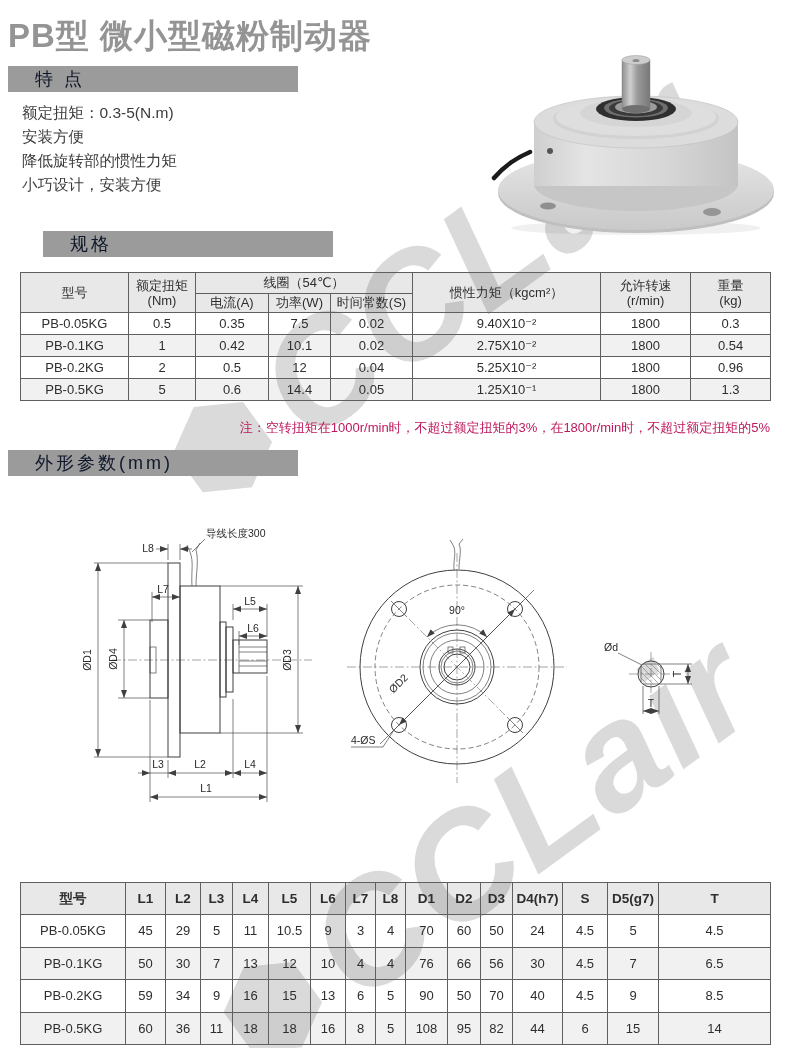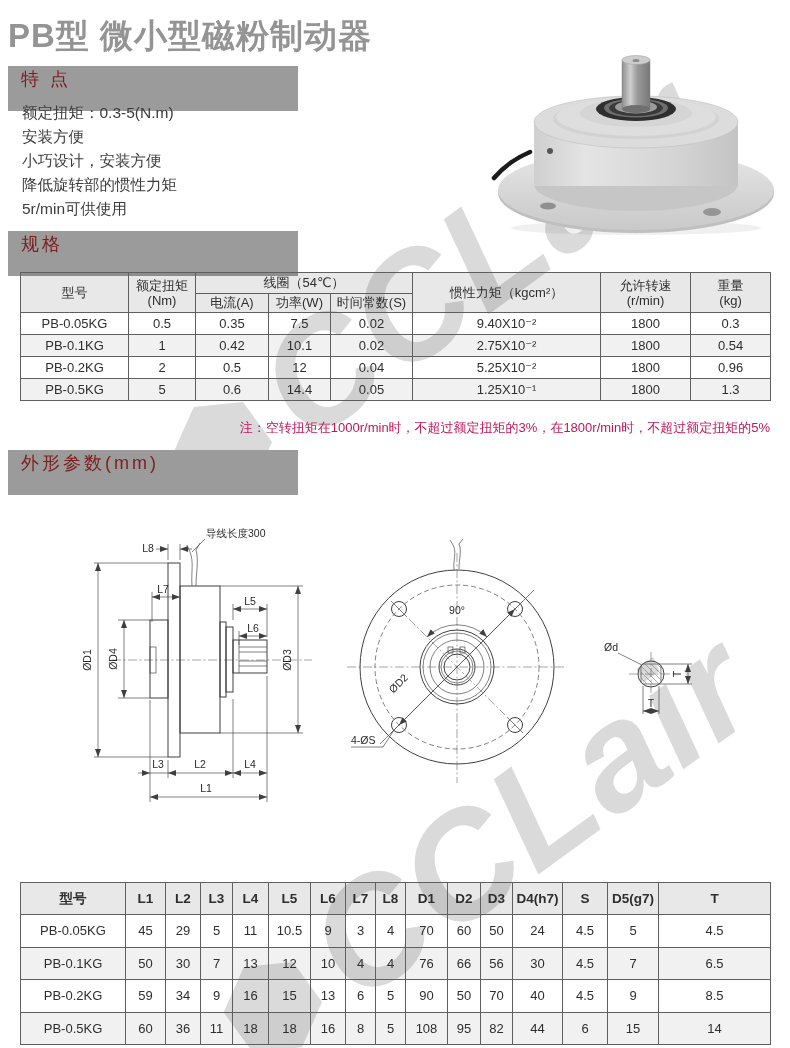--- a/index.html
+++ b/index.html
@@ -6,24 +6,24 @@
   #page{position:relative;width:790px;height:1048px;background:#ffffff;overflow:hidden;
         font-family:"Liberation Sans","DejaVu Sans",sans-serif;color:#3c3c3c;}
   
   .wm{position:absolute;display:flex;align-items:center;gap:18px;color:#bcbcbc;opacity:.55;
       font-weight:bold;font-style:italic;transform:rotate(-36deg);z-index:0;white-space:nowrap;}
   .wm-text{font-size:150px;letter-spacing:2px;}
   .wm-logo{font-size:118px;font-style:normal;}
   .layer{position:absolute;z-index:1;}
   
   #title{left:8px;top:14px;font-size:33px;font-weight:600;color:#949494;letter-spacing:1px;}
-  .section-bar{left:8px;width:290px;height:45px;background:#9b9b9b;color:#7f1d1d;
-               font-size:18px;line-height:27px;padding-left:13px;letter-spacing:3px;box-sizing:border-box;}
+  .section-bar{left:8px;width:290px;height:26px;background:#9b9b9b;color:#0f172a;
+               font-size:18px;line-height:27px;padding-left:27px;letter-spacing:3px;box-sizing:border-box;}
   #bar-features{top:66px;}
-  #bar-specs{top:231px;}
+  #bar-specs{top:231px;margin-left:35px;}
   #bar-dims{top:450px;}
   
   #features{left:22px;top:101px;font-size:15.5px;line-height:24px;color:#3c3c3c;}
   
   #spec-note{left:20px;top:419px;width:750px;text-align:right;font-size:13px;color:#be185d;}
   
   table{border-collapse:collapse;table-layout:fixed;width:750px;}
   th,td{border:1px solid #5f5f5f;text-align:center;vertical-align:middle;font-weight:normal;
         font-size:13px;color:#2e2e2e;padding:0;overflow:hidden;}
   thead th{background:rgba(0,0,0,0.09);}
@@ -60,23 +60,22 @@
     <span class="wm-logo">⬢</span>
     <span class="wm-text">CCLair</span>
   </div>
 
   <div id="title" class="layer">PB型 微小型磁粉制动器</div>
 
   <div id="bar-features" class="layer section-bar">特 点</div>
   <div id="features" class="layer">
     <div>额定扭矩：0.3-5(N.m)</div>
     <div>安装方便</div>
+    <div>降低旋转部的惯性力矩</div>
     <div>小巧设计，安装方便</div>
-    <div>降低旋转部的惯性力矩</div>
-    <div>5r/min可供使用</div>
   </div>
 
   <svg id="photo" class="layer" viewBox="0 0 297 188">
     <defs>
       <linearGradient id="bodyGrad" x1="0" y1="0" x2="1" y2="0">
         <stop offset="0" stop-color="#cfcfcf"></stop>
           <stop offset="0.25" stop-color="#e4e4e4"></stop>
         <stop offset="0.65" stop-color="#d6d6d6"></stop>
           <stop offset="1" stop-color="#c4c4c4"></stop>
       </linearGradient>

